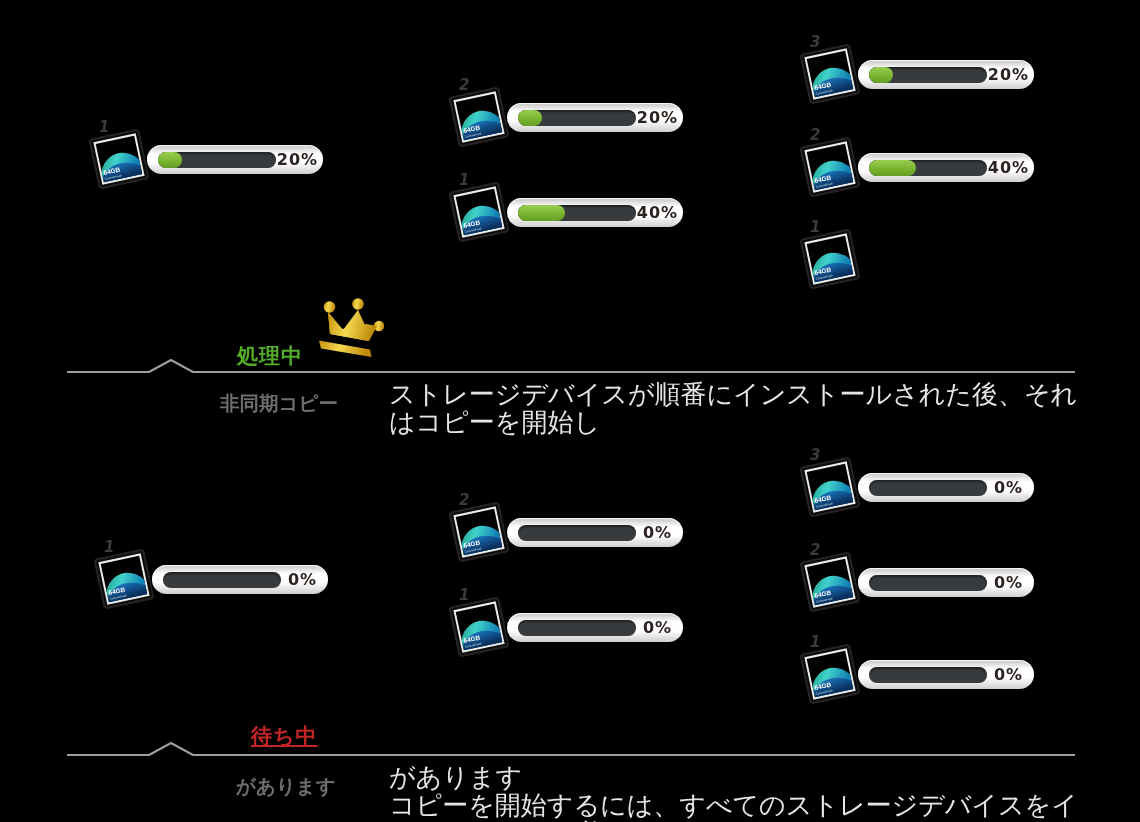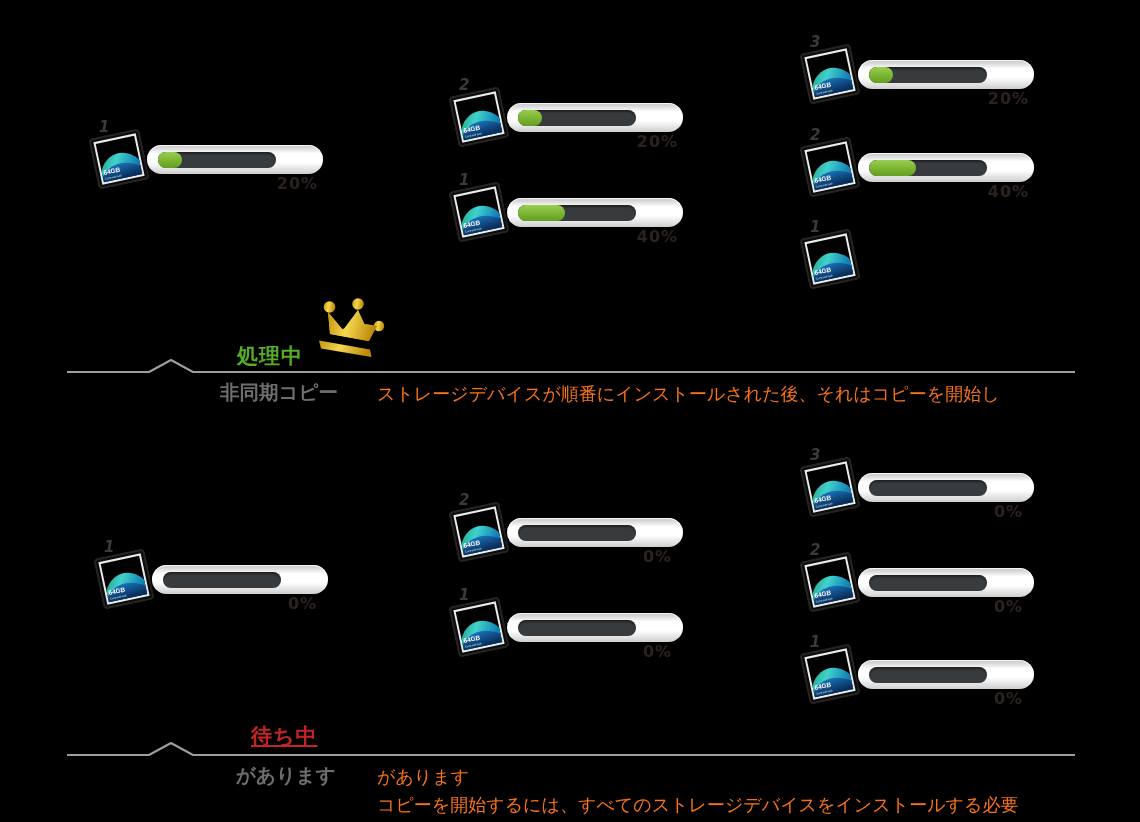--- a/index.html
+++ b/index.html
@@ -33,35 +33,36 @@
   }
   .fill {
     height:100%; border-radius:9px;
     background:linear-gradient(180deg,#9ace52 0%,#76b22e 60%,#659e25 100%);
   }
   .pct {
     position:absolute; left:129px; right:4px; top:0; height:100%;
     display:flex; align-items:center; justify-content:center;
     font-family:"DejaVu Sans",sans-serif;
     font-weight:bold; font-size:16px; letter-spacing:1px;
-    color:#2c2320; line-height:1;margin-top:24px;
+    color:#2c2320; line-height:1;
   }
 
   
   .status-label {
     position:absolute; font-weight:bold; font-size:21px;
     letter-spacing:1px; line-height:1.15; white-space:nowrap;
   }
   .section-title {
     position:absolute; font-weight:bold; font-size:19.5px;
-    color:#6e6e6e; line-height:1.15; white-space:nowrap;
+    color:#6e6e6e; line-height:1.15; white-space:nowrap;margin-top:11px;
   }
   .section-desc {
-    position:absolute; width:712px; font-size:18px; color:#f97316;
+    position:absolute; width:712px; font-size:26px; color:#e5e5e5;
     line-height:28px;
+    margin-left:12px;
   }
   .section-desc span { display:block; }
   .divider { position:absolute; left:67px; width:1012px; height:18px; }
   svg text { font-family:"Liberation Sans","DejaVu Sans",sans-serif; }
 </style>
 </head>
 <body>
 
 <svg width="0" height="0" style="position:absolute" aria-hidden="true">
   <defs>

